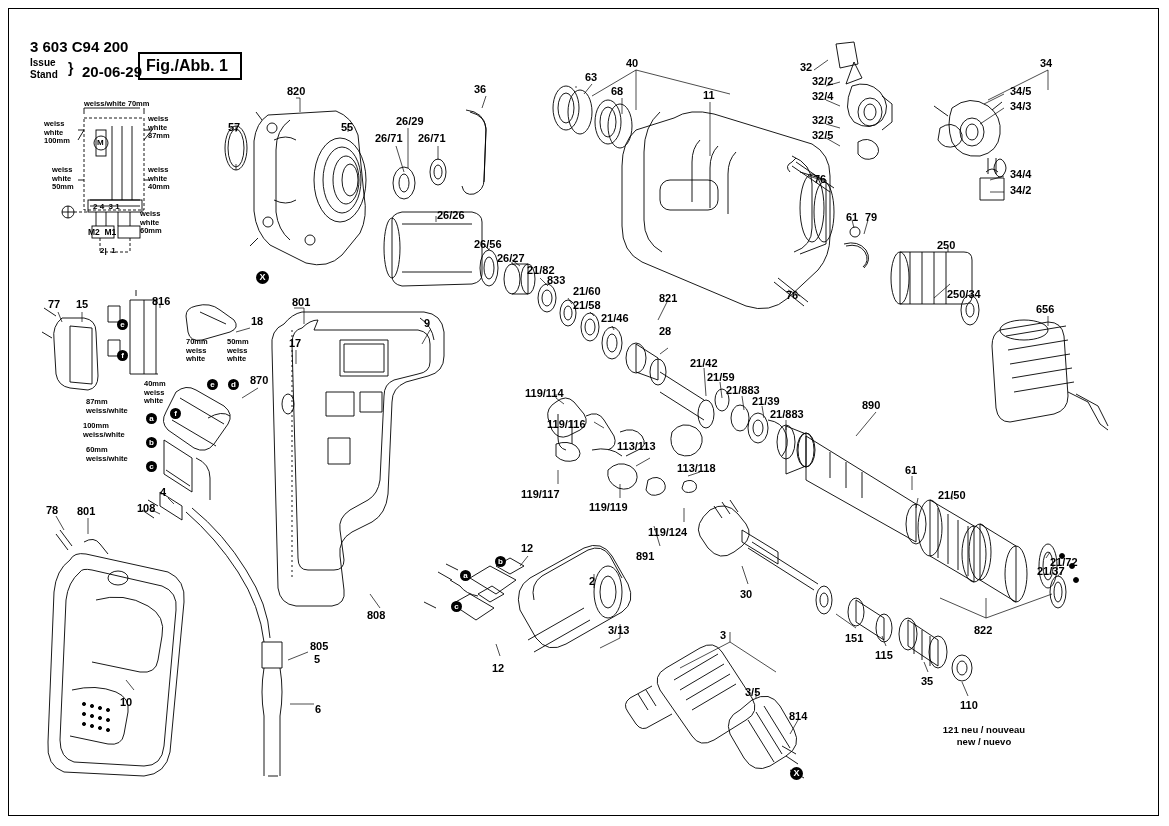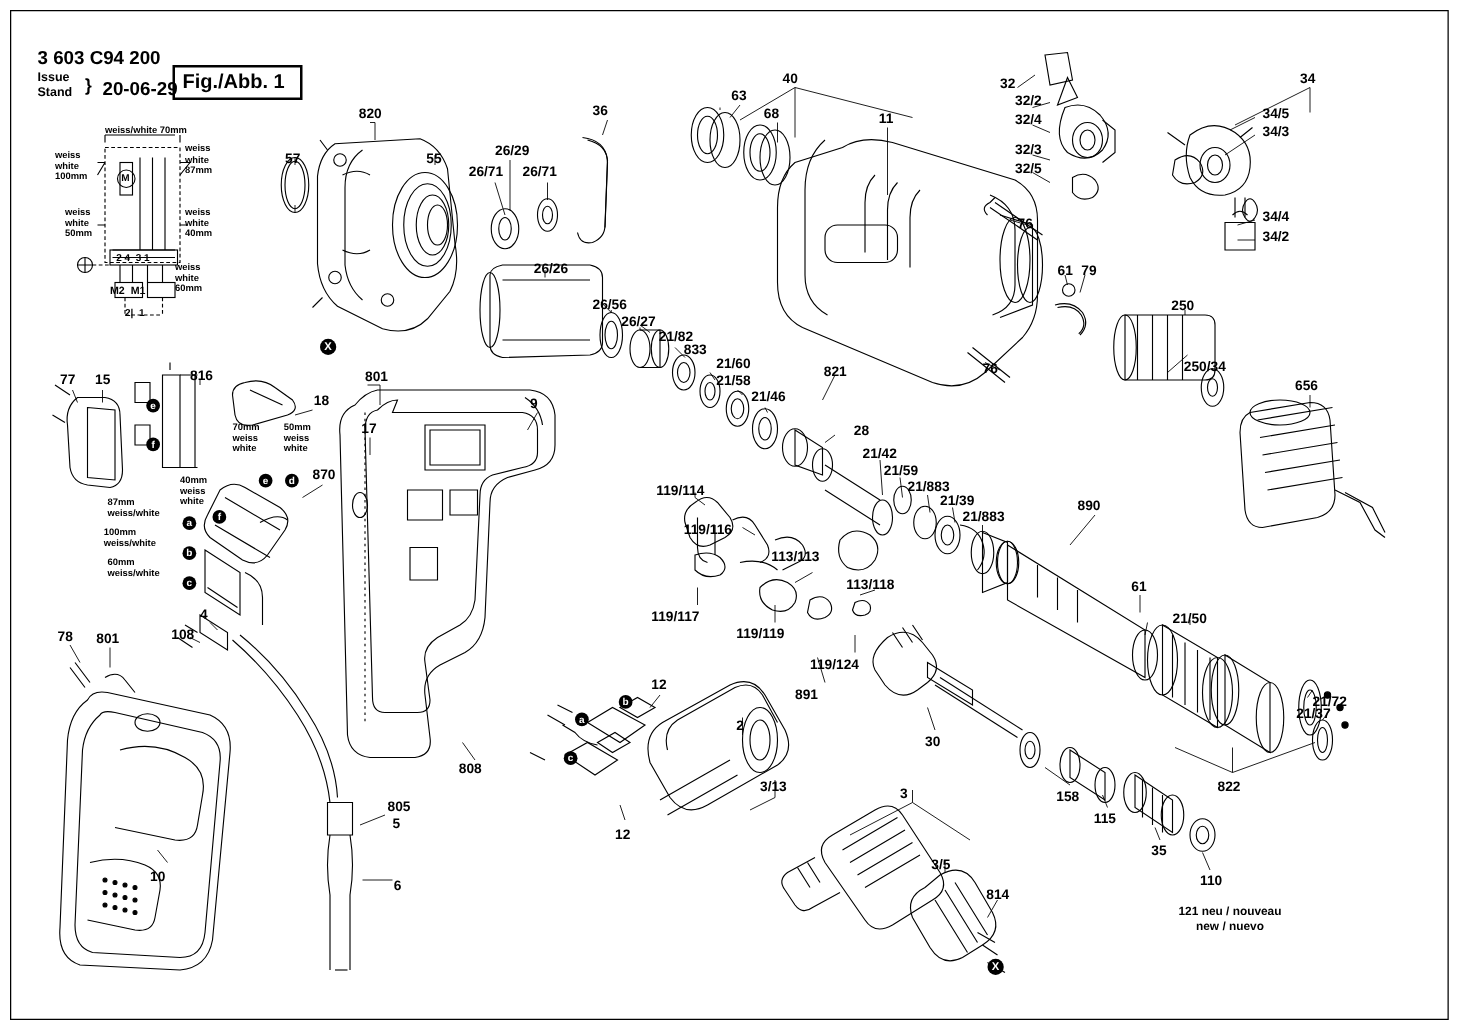--- a/index.html
+++ b/index.html
@@ -476,21 +476,21 @@
 weiss/white</div>
 
   <div id="callouts">
       <div class="lbl" style="left: 287px; top: 86px;">820</div>
       <div class="lbl" style="left: 228px; top: 122px;">57</div>
       <div class="lbl" style="left: 341px; top: 122px;">55</div>
       <div class="lbl" style="left: 474px; top: 84px;">36</div>
       <div class="lbl" style="left: 396px; top: 116px;">26/29</div>
       <div class="lbl" style="left: 375px; top: 133px;">26/71</div>
       <div class="lbl" style="left: 418px; top: 133px;">26/71</div>
-      <div class="lbl" style="left: 427px; top: 210px;">26/26</div>
+      <div class="lbl" style="left: 437px; top: 210px;">26/26</div>
       <div class="lbl" style="left: 474px; top: 239px;">26/56</div>
       <div class="lbl" style="left: 497px; top: 253px;">26/27</div>
       <div class="lbl" style="left: 527px; top: 265px;">21/82</div>
       <div class="lbl" style="left: 547px; top: 275px;">833</div>
       <div class="lbl" style="left: 573px; top: 286px;">21/60</div>
       <div class="lbl" style="left: 573px; top: 300px;">21/58</div>
       <div class="lbl" style="left: 601px; top: 313px;">21/46</div>
       <div class="lbl" style="left: 585px; top: 72px;">63</div>
       <div class="lbl" style="left: 626px; top: 58px;">40</div>
       <div class="lbl" style="left: 611px; top: 86px;">68</div>
@@ -506,21 +506,21 @@
       <div class="lbl" style="left: 1010px; top: 169px;">34/4</div>
       <div class="lbl" style="left: 1010px; top: 185px;">34/2</div>
       <div class="lbl" style="left: 814px; top: 174px;">76</div>
       <div class="lbl" style="left: 786px; top: 290px;">76</div>
       <div class="lbl" style="left: 846px; top: 212px;">61</div>
       <div class="lbl" style="left: 865px; top: 212px;">79</div>
       <div class="lbl" style="left: 937px; top: 240px;">250</div>
       <div class="lbl" style="left: 947px; top: 289px;">250/34</div>
       <div class="lbl" style="left: 1036px; top: 304px;">656</div>
       <div class="lbl" style="left: 659px; top: 293px;">821</div>
-      <div class="lbl" style="left: 659px; top: 340px; margin-left: 24px;">28</div>
+      <div class="lbl" style="left: 659px; top: 326px;">28</div>
       <div class="lbl" style="left: 690px; top: 358px;">21/42</div>
       <div class="lbl" style="left: 707px; top: 372px;">21/59</div>
       <div class="lbl" style="left: 726px; top: 385px;">21/883</div>
       <div class="lbl" style="left: 752px; top: 396px;">21/39</div>
       <div class="lbl" style="left: 770px; top: 409px;">21/883</div>
       <div class="lbl" style="left: 862px; top: 400px;">890</div>
       <div class="lbl" style="left: 905px; top: 465px;">61</div>
       <div class="lbl" style="left: 938px; top: 490px;">21/50</div>
       <div class="lbl" style="left: 1037px; top: 566px;">21/37</div>
       <div class="lbl" style="left: 1050px; top: 557px;">21/72</div>
@@ -551,21 +551,21 @@
       <div class="lbl" style="left: 789px; top: 711px;">814</div>
       <div class="lbl" style="left: 525px; top: 388px;">119/114</div>
       <div class="lbl" style="left: 547px; top: 419px;">119/116</div>
       <div class="lbl" style="left: 521px; top: 489px;">119/117</div>
       <div class="lbl" style="left: 589px; top: 502px;">119/119</div>
       <div class="lbl" style="left: 617px; top: 441px;">113/113</div>
       <div class="lbl" style="left: 677px; top: 463px;">113/118</div>
       <div class="lbl" style="left: 648px; top: 527px;">119/124</div>
       <div class="lbl" style="left: 636px; top: 551px;">891</div>
       <div class="lbl" style="left: 740px; top: 589px;">30</div>
-      <div class="lbl" style="left: 845px; top: 633px;">158</div>
+      <div class="lbl" style="left: 845px; top: 633px;">151</div>
       <div class="lbl" style="left: 875px; top: 650px;">115</div>
       <div class="lbl" style="left: 921px; top: 676px;">35</div>
       <div class="lbl" style="left: 960px; top: 700px;">110</div>
     </div>
 
   <div id="letterdots">
       <div class="dotlbl" style="left: 117px; top: 319px;">e</div>
       <div class="dotlbl" style="left: 117px; top: 350px;">f</div>
       <div class="dotlbl" style="left: 207px; top: 379px;">e</div>
       <div class="dotlbl" style="left: 228px; top: 379px;">d</div>

